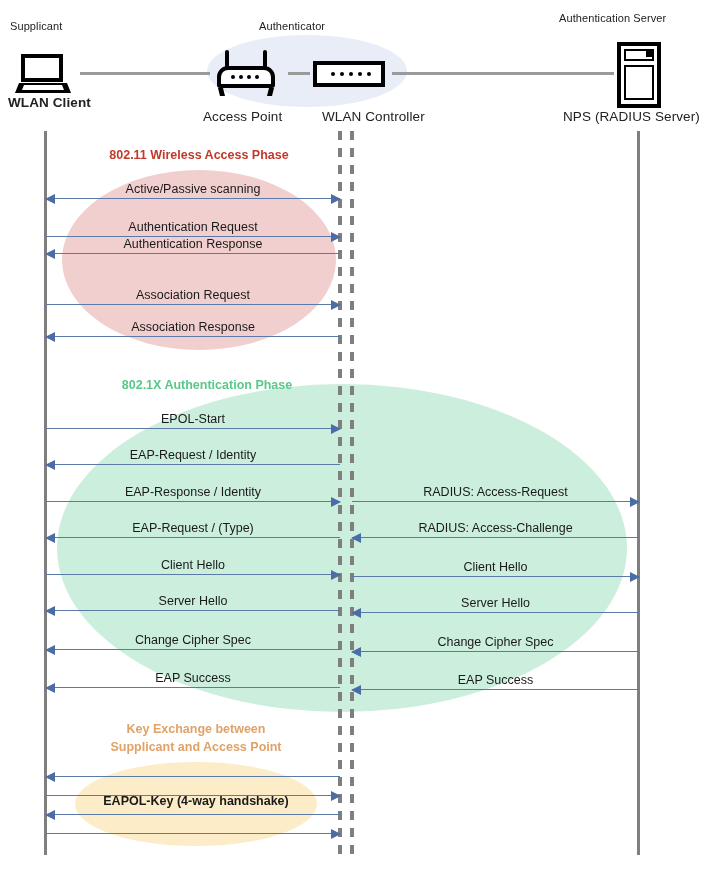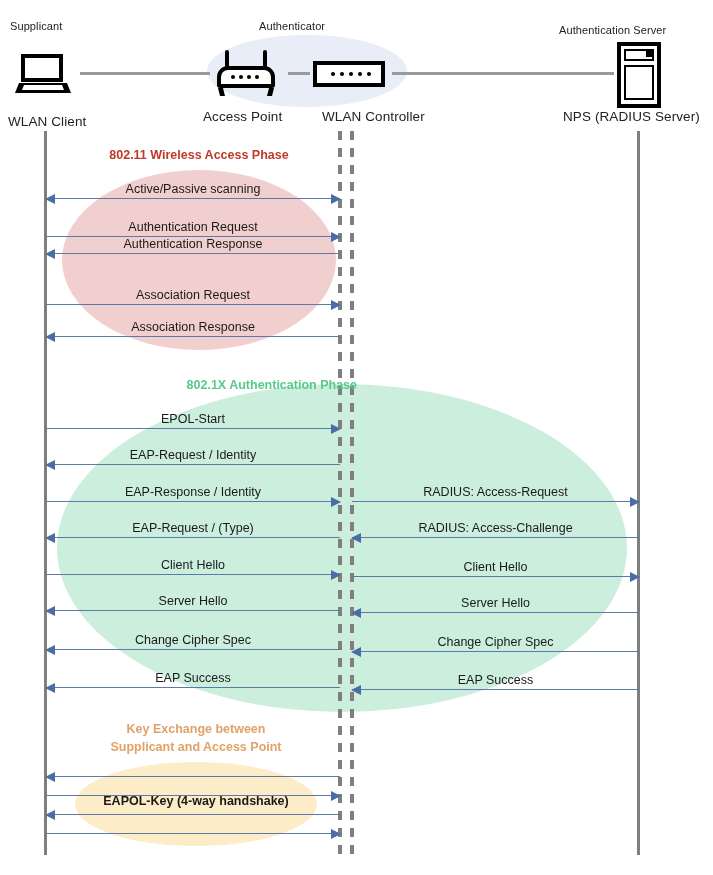--- a/index.html
+++ b/index.html
@@ -163,21 +163,21 @@
 </style>
 </head>
 <body>
 
 <div id="canvas">
 
   <div class="auth-blob"></div>
 
   <div class="actor-title" style="left:10px;top:20px;">Supplicant</div>
   <div class="actor-title" style="left:259px;top:20px;">Authenticator</div>
-  <div class="actor-title" style="left:559px;top:24px;">Authentication Server</div>
+  <div class="actor-title" style="left:559px;top:12px;">Authentication Server</div>
 
   <div class="hwire" style="left:80px;top:72px;width:130px;"></div>
   <div class="hwire" style="left:288px;top:72px;width:22px;"></div>
   <div class="hwire" style="left:392px;top:72px;width:222px;"></div>
 
   <div class="icon-wrap" style="left:15px;top:54px;">
     <div class="laptop">
       <div class="screen"></div>
         <div class="base"></div>
         <div class="base-in"></div>
@@ -214,36 +214,36 @@
   </div>
 
   <div class="icon-wrap" style="left:617px;top:42px;">
     <div class="srv">
         <div class="bay"></div>
         <div class="led"></div>
         <div class="panel"></div>
       </div>
   </div>
 
-  <div class="actor-sub" style="left:8px;top:114px;">WLAN Client</div>
+  <div class="actor-sub" style="left:8px;top:95px;font-weight:bold;">WLAN Client</div>
   <div class="actor-sub" style="left:203px;top:109px;">Access Point</div>
   <div class="actor-sub" style="left:306px;top:109px;margin-left:16px;">WLAN Controller</div>
   <div class="actor-sub" style="left:563px;top:109px;">NPS (RADIUS Server)</div>
 
   <div class="lifeline" style="left:44px;top:131px;height:724px;"></div>
   <div class="lifeline-dashed" style="left:338px;top:131px;height:724px;"></div>
   <div class="lifeline-dashed" style="left:350px;top:131px;height:724px;"></div>
   <div class="lifeline" style="left:637px;top:131px;height:724px;"></div>
 
   <div class="ellipse el-pink" style="left:62px;top:170px;width:274px;height:180px;"></div>
   <div class="ellipse el-green" style="left:57px;top:384px;width:570px;height:328px;"></div>
   <div class="ellipse el-yellow" style="left:75px;top:762px;width:242px;height:84px;"></div>
 
   <div class="phase-label" style="left:62px;top:146px;width:274px;color:#c0392b;">802.11 Wireless Access Phase</div>
-  <div class="phase-label" style="left:57px;top:376px;width:300px;color:#57c98a;text-align:right;">802.1X Authentication Phase</div>
+  <div class="phase-label" style="left:57px;top:376px;width:300px;color:#57c98a;">802.1X Authentication Phase</div>
   <div class="phase-label" style="left:75px;top:720px;width:242px;color:#e0a268;">Key Exchange between
 Supplicant and Access Point</div>
 
   <div class="msg" style="left:46px;top:177px;width:294px;height:22px;">
     <div class="line" style="width:294px;"></div>
     <div class="arrowhead right"></div>
       <div class="arrowhead left"></div>
     <div class="label">Active/Passive scanning</div>
   </div>
   <div class="msg" style="left:46px;top:215px;width:294px;height:22px;">

